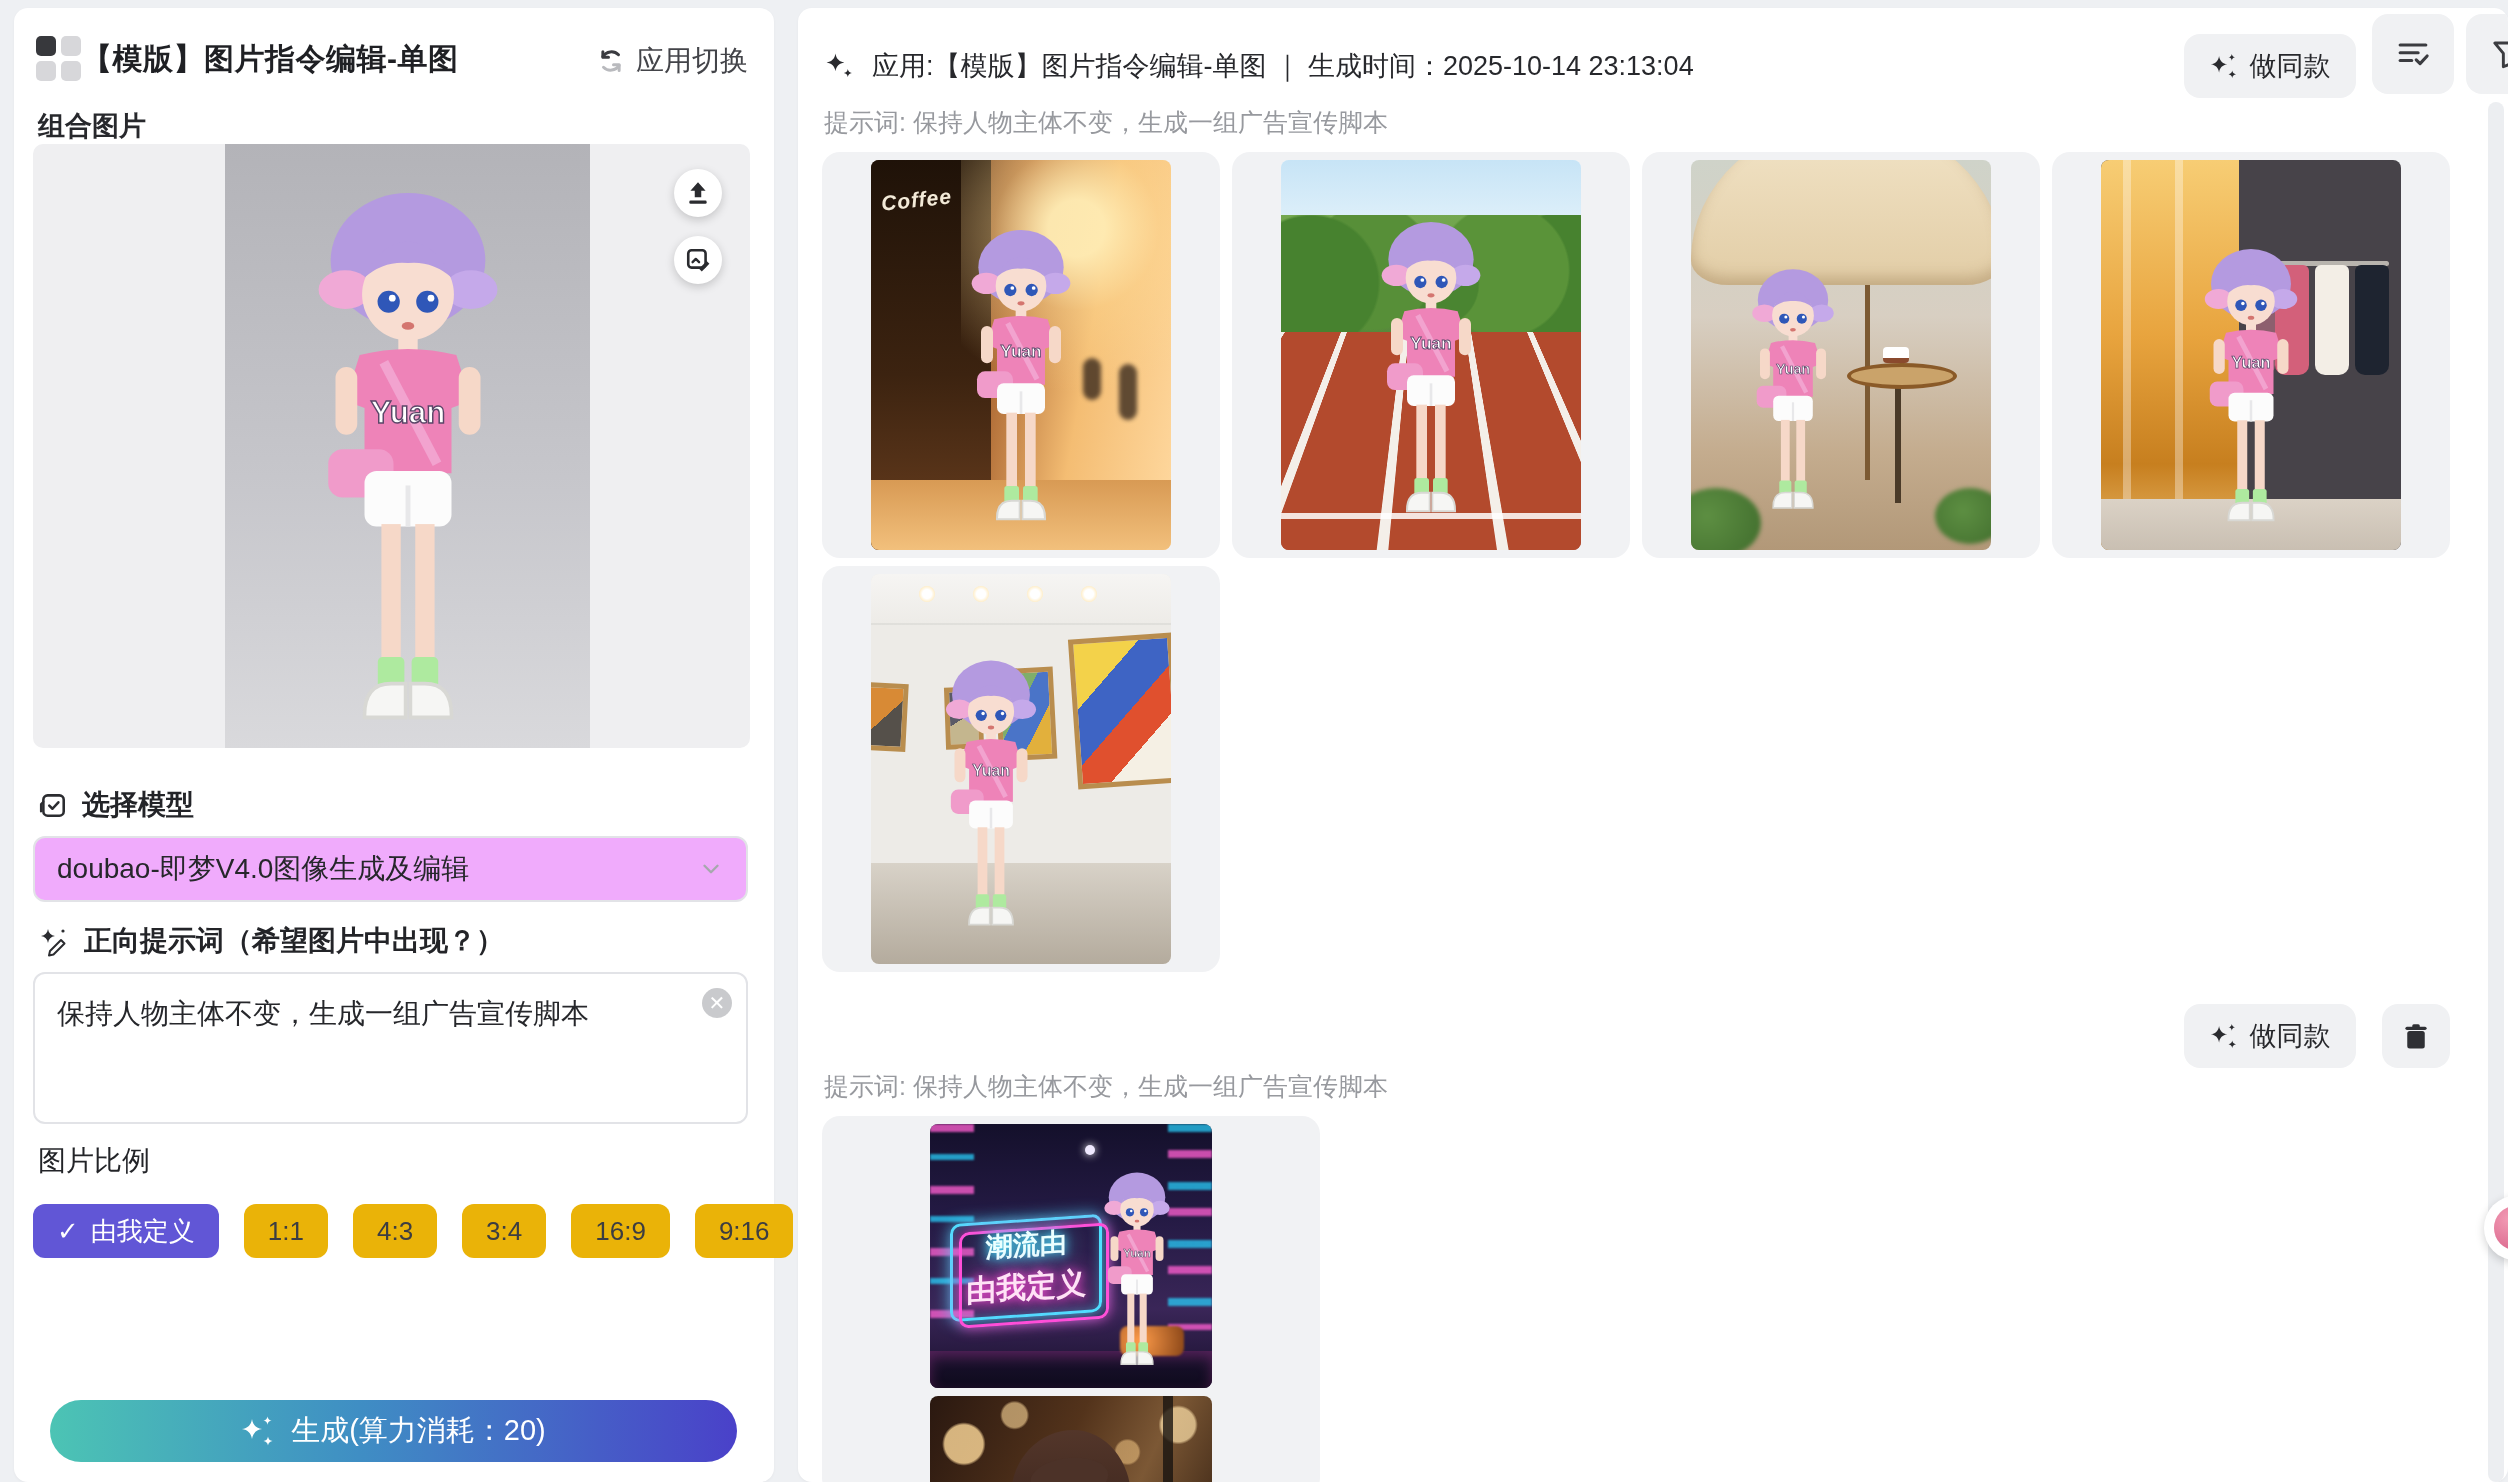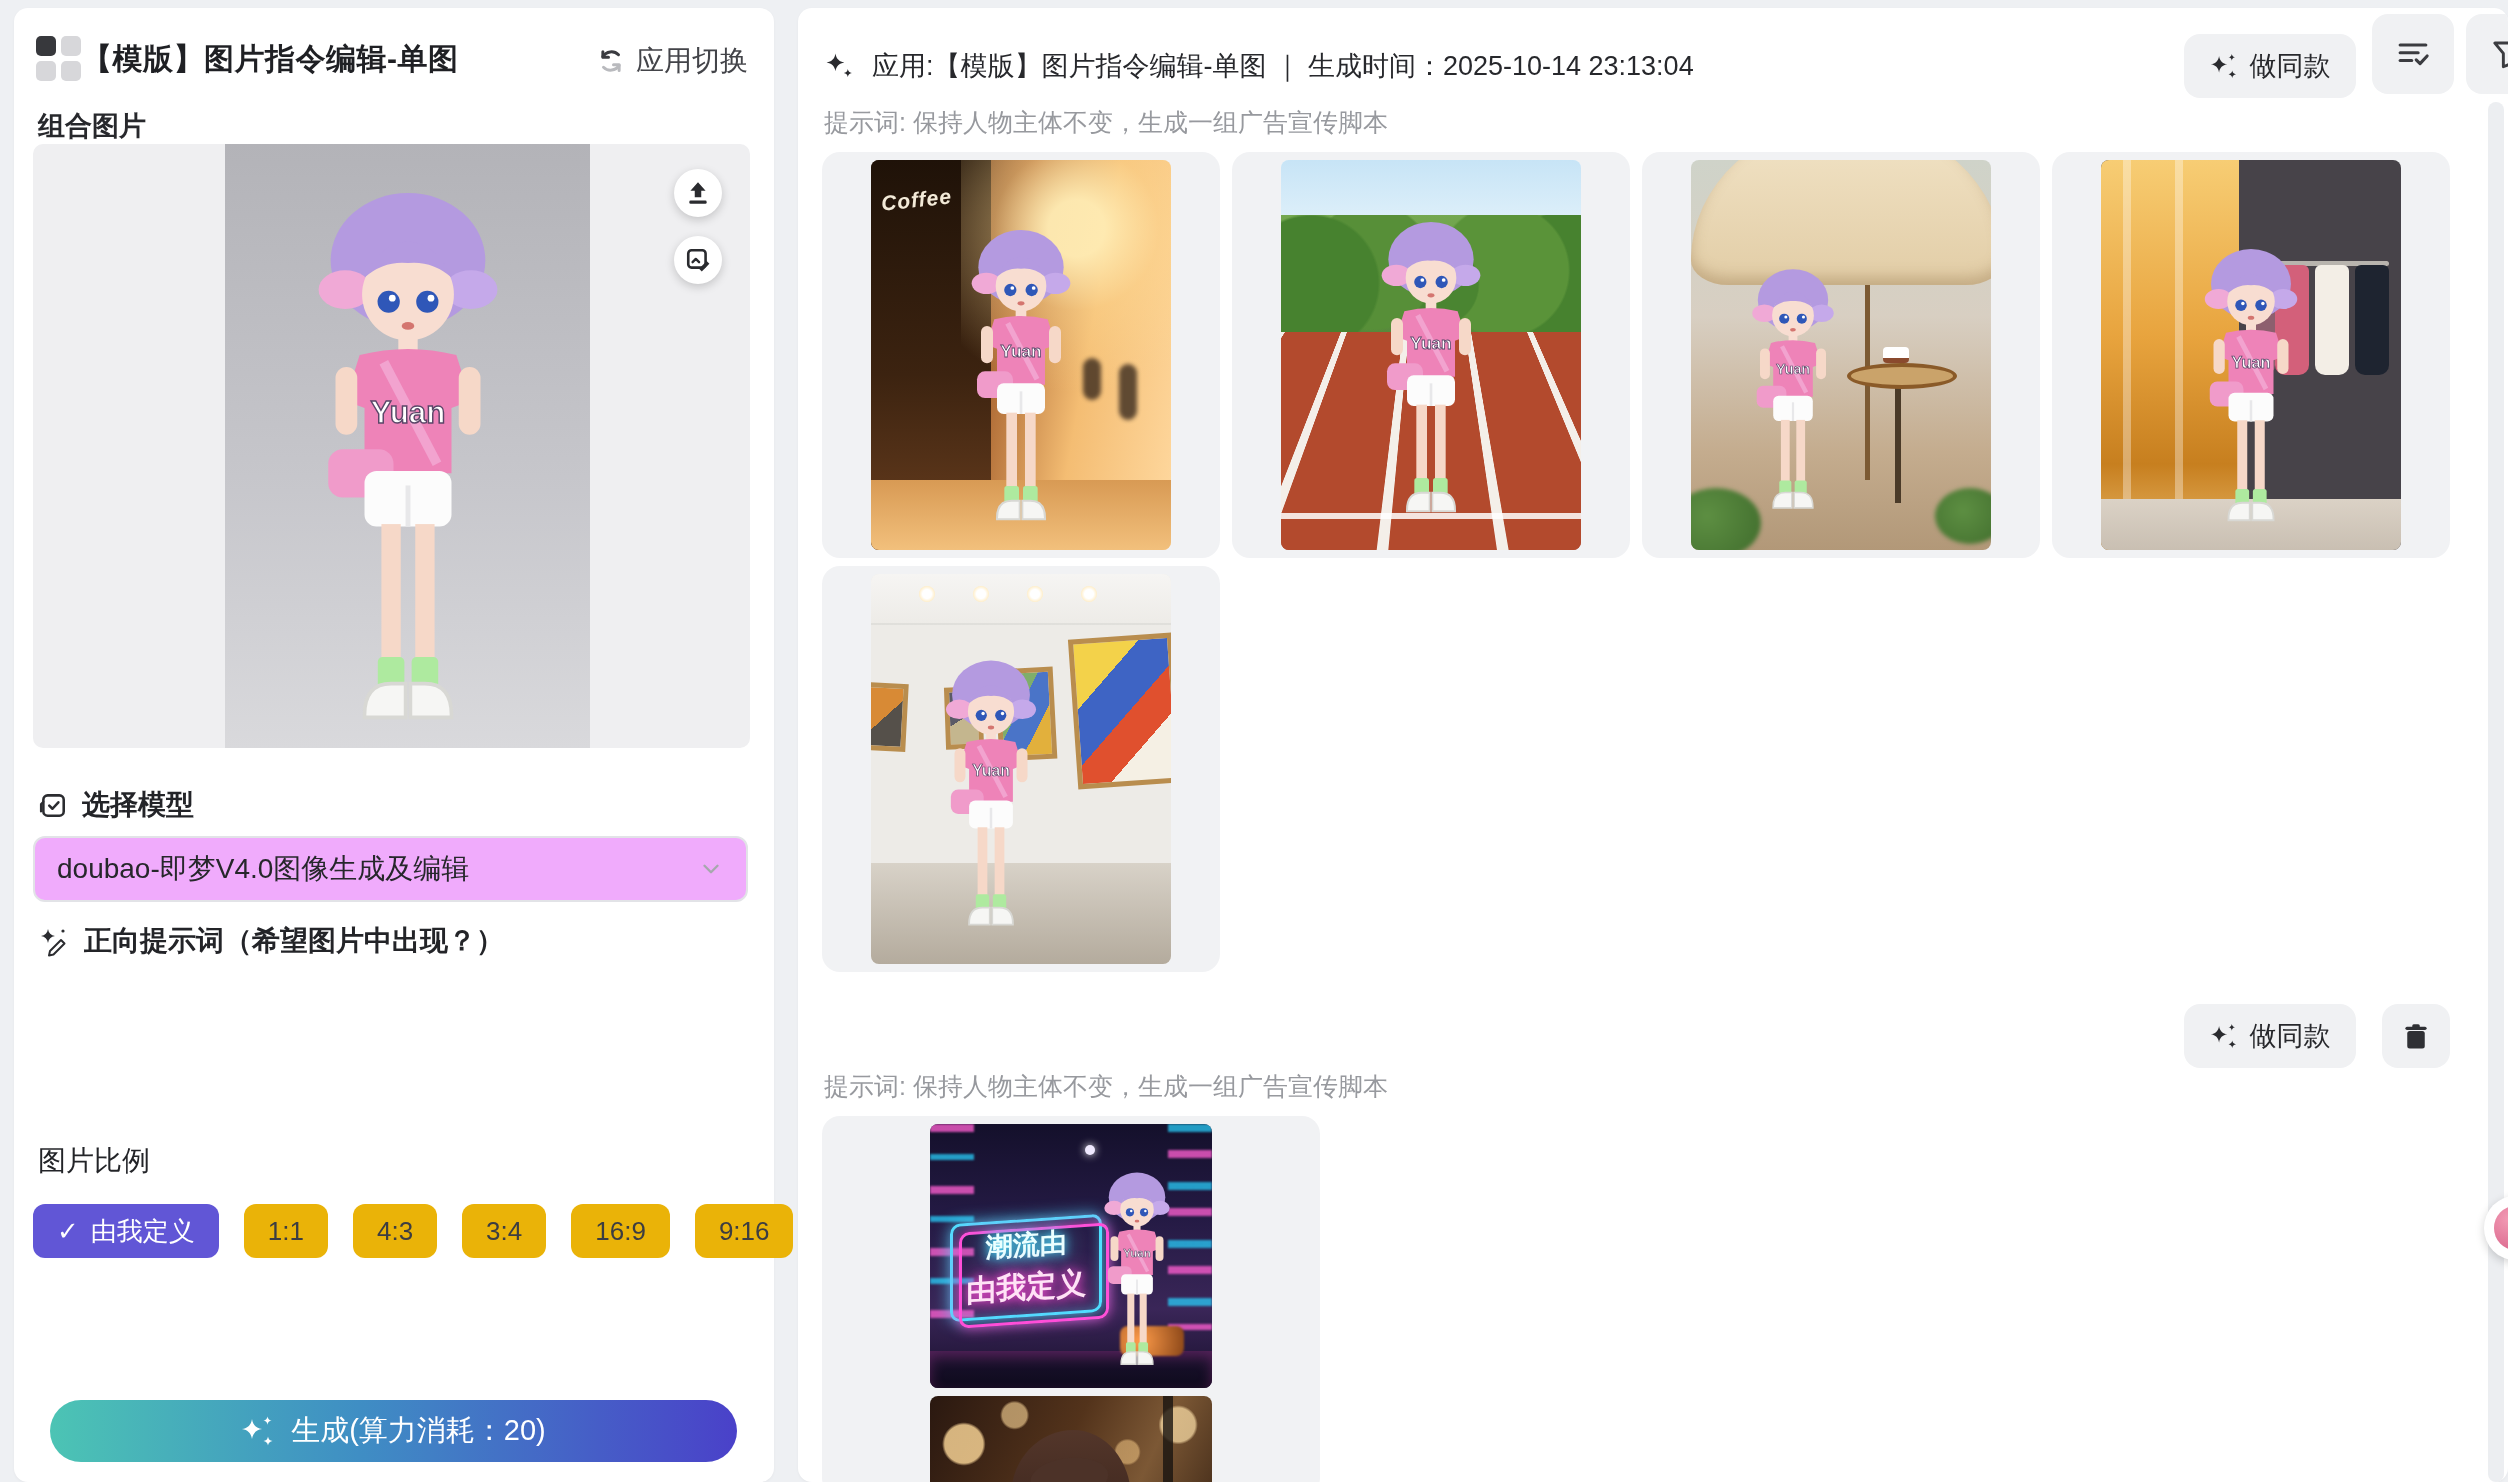--- a/index.html
+++ b/index.html
@@ -286,20 +286,24 @@
     <span>
       <svg width="32" height="32" viewBox="0 0 32 32" fill="none">
         <path d="M10 4 C10.6 8 13 10.4 17 11 C13 11.6 10.6 14 10 18 C9.4 14 7 11.6 3 11 C7 10.4 9.4 8 10 4 Z" fill="#2b2c30"></path>
         <path d="M12 26 L23 15 L26.5 18.5 L15.5 29.5 L11 30.5 Z" stroke="#2b2c30" stroke-width="2" stroke-linejoin="round"></path>
         <circle cx="25" cy="6" r="1.6" fill="#2b2c30"></circle>
       </svg>
     </span>
     <span>正向提示词（希望图片中出现？）</span>
   </div>
 
+  <div class="textarea-box">
+    <span>保持人物主体不变，生成一组广告宣传脚本</span>
+    <span class="clear-btn">✕</span>
+  </div>
 
   <div class="ratio-label">图片比例</div>
 
   <div class="ratio-row">
     <div class="ratio-btn sel">
       <span class="chk">✓</span>
       <span>由我定义</span>
     </div>
     <div class="ratio-btn">
         <span>1:1</span>

